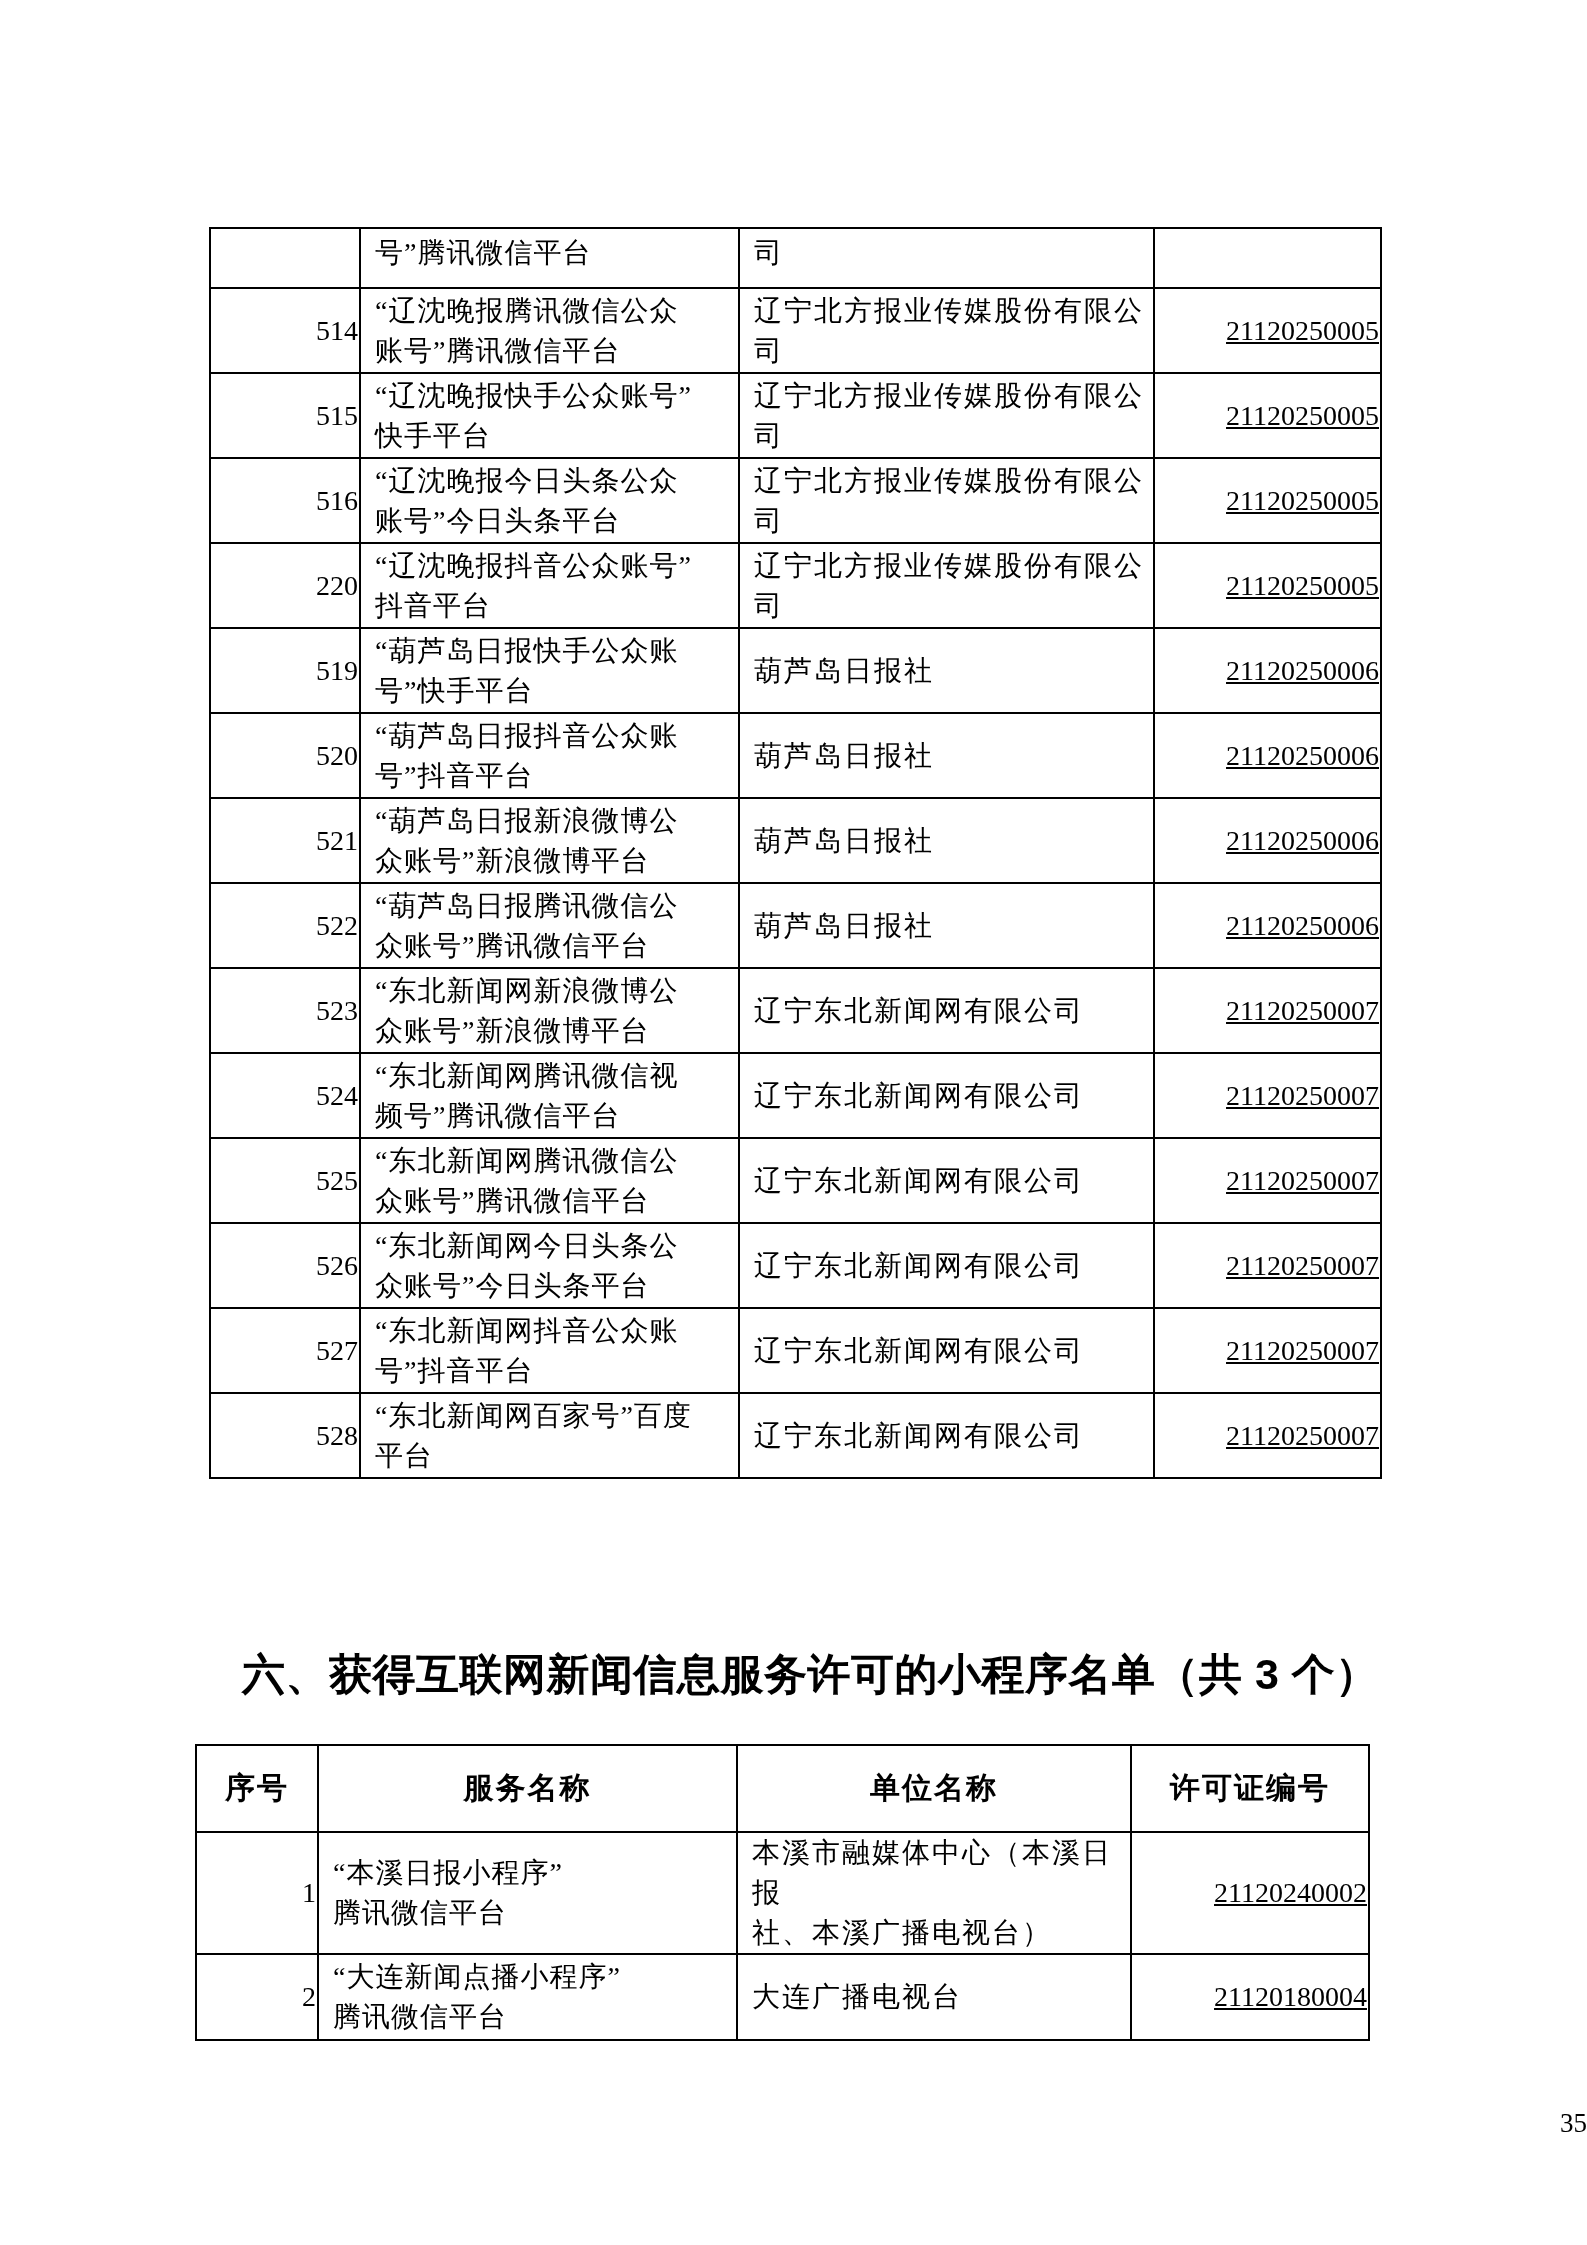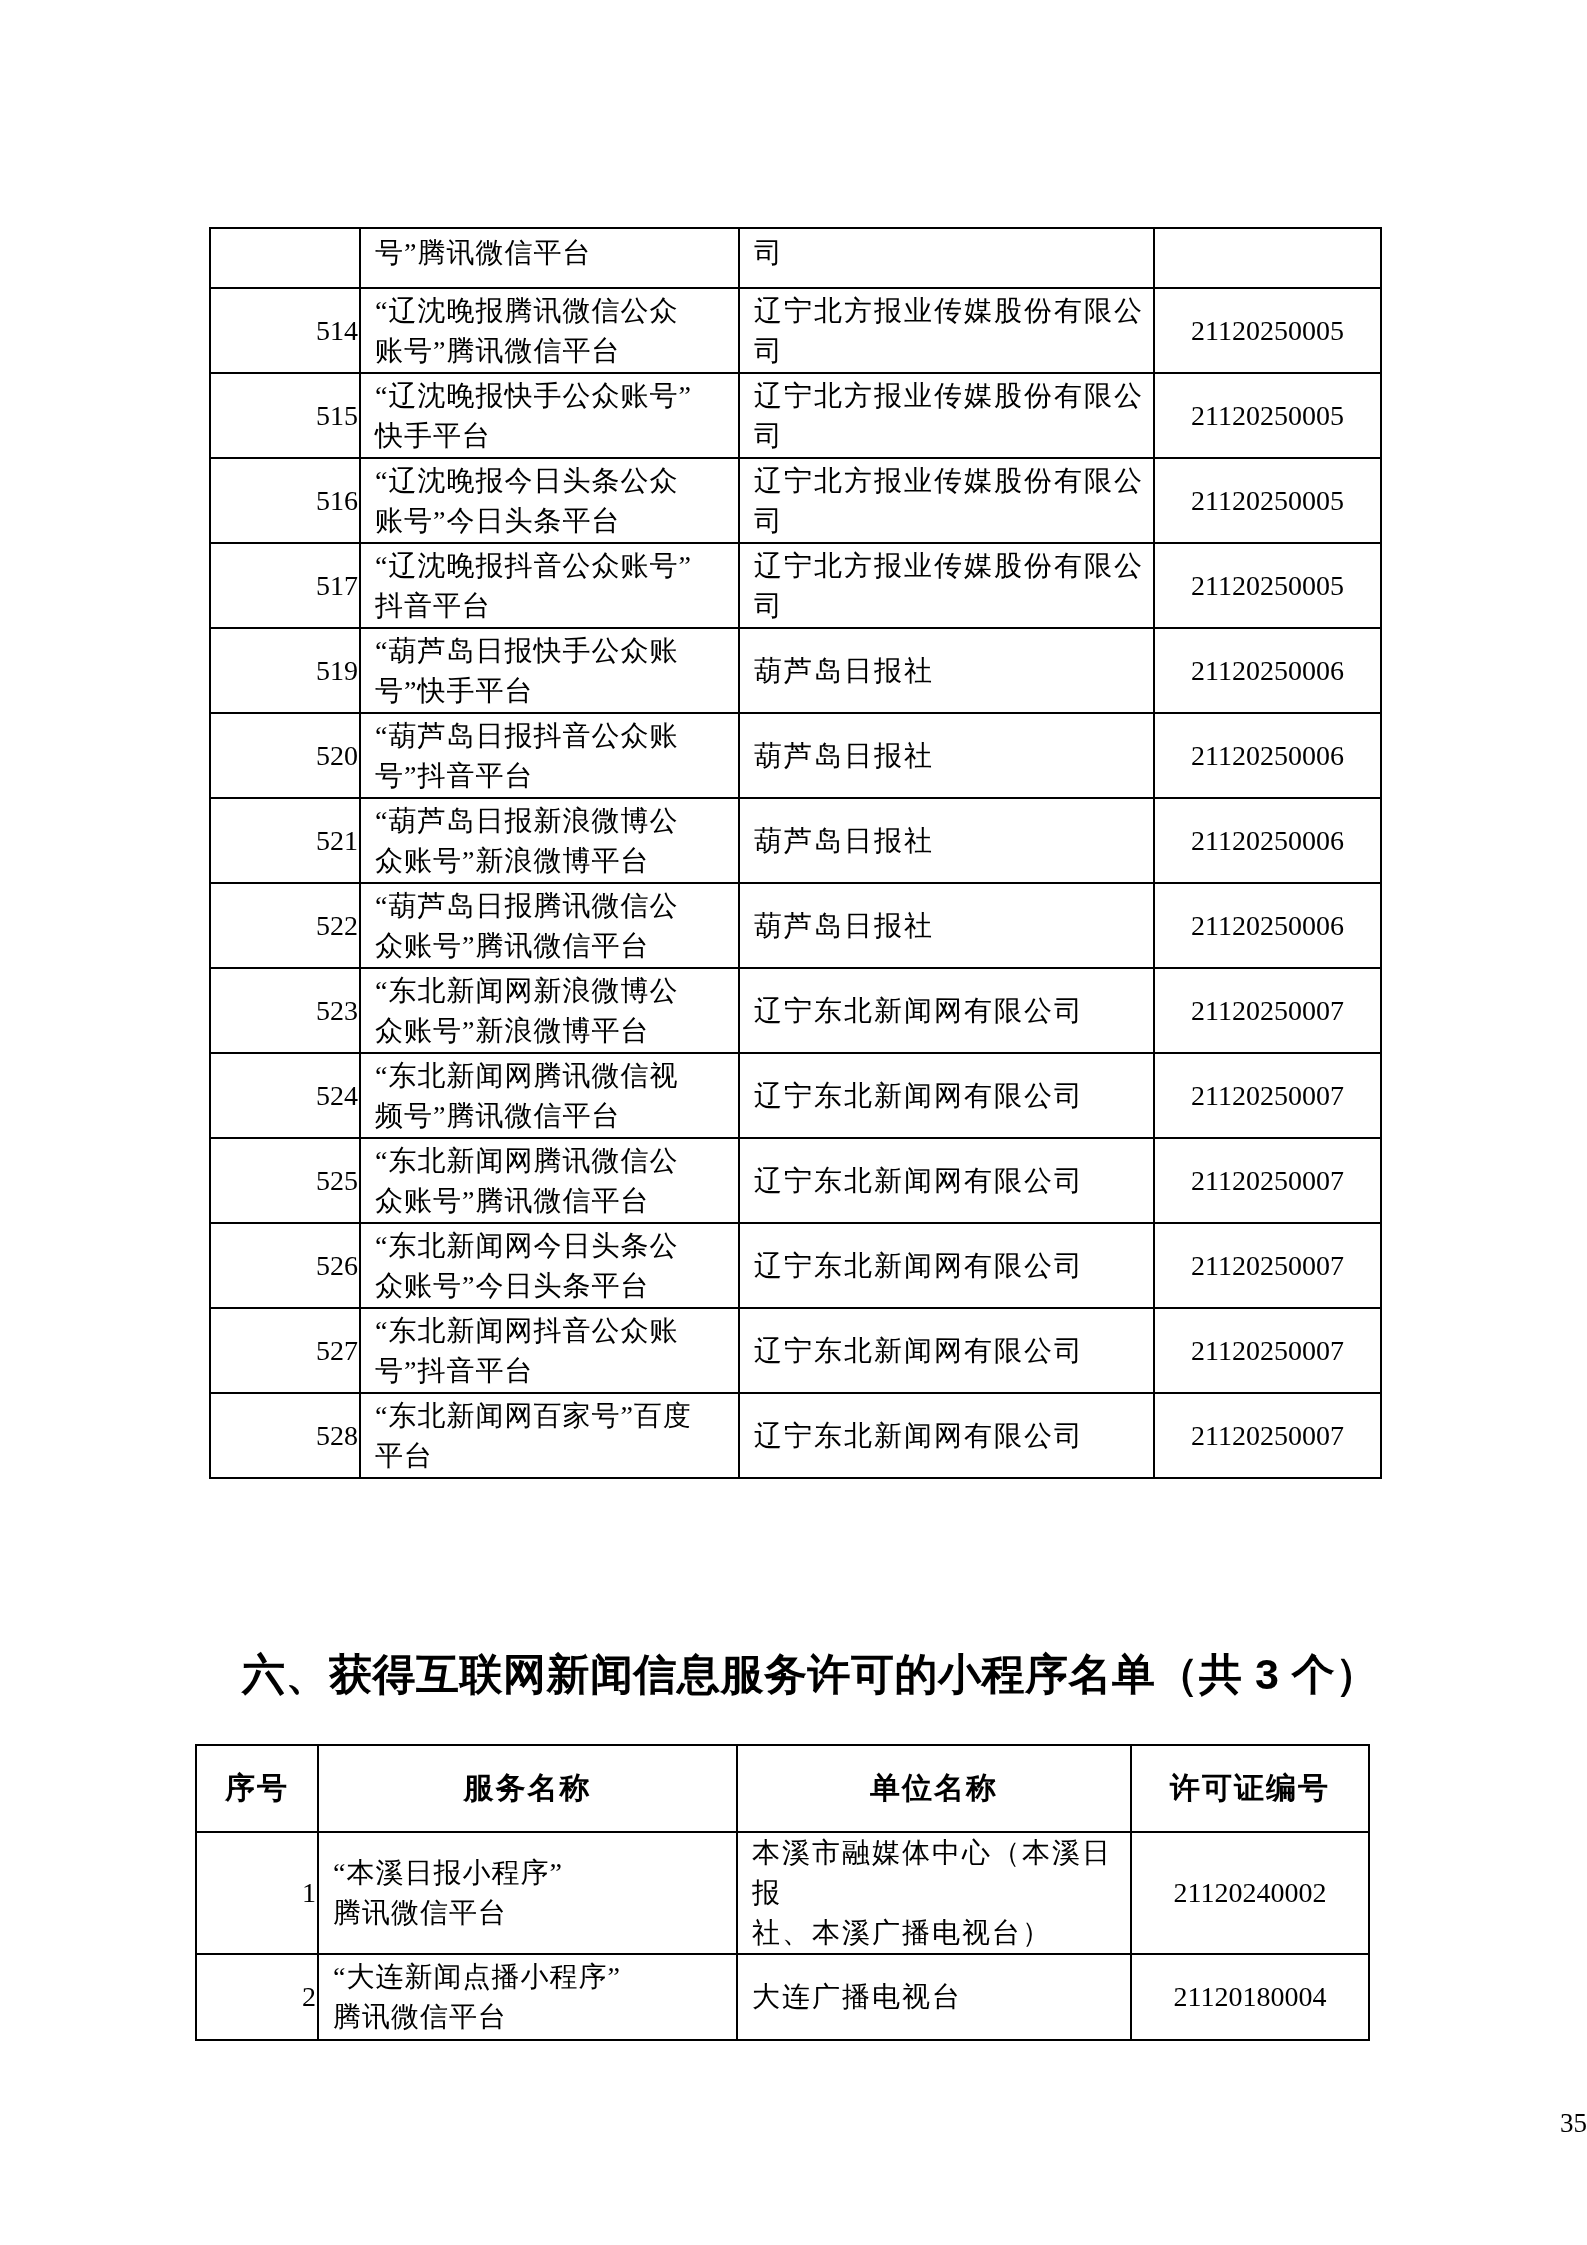--- a/index.html
+++ b/index.html
@@ -31,21 +31,21 @@
     text-align:center;
     vertical-align:middle;
     letter-spacing:2px;
     margin-left:16px;
   }
 
   td { font-size:28px; line-height:40px; vertical-align:middle; white-space:pre-line; }
   td.seq     { text-align:right; font-family:"Liberation Serif", serif; }
   td.service { text-align:left; padding:0 8px 0 14px; letter-spacing:1px; }
   td.org     { text-align:left; padding:0 8px 0 14px; letter-spacing:2px; }
-  td.license { text-align:center; letter-spacing:0; font-family:"Liberation Serif", serif; }
+  td.license { text-align:right; letter-spacing:0; font-family:"Liberation Serif", serif;text-decoration:underline; }
 
   .section-heading {
     position:absolute;
     left:242px; top:1648px;
     width:1200px;
     margin:0;
     font-family:"Liberation Sans", sans-serif;
     font-weight:700;
     font-size:43px;
     line-height:52px;
@@ -99,21 +99,21 @@
         </tr>
         <tr>
           <td class="seq">516</td>
           <td class="service">“辽沈晚报今日头条公众
 账号”今日头条平台</td>
           <td class="org">辽宁北方报业传媒股份有限公
 司</td>
           <td class="license">21120250005</td>
         </tr>
         <tr>
-          <td class="seq">517</td>
+          <td class="seq">220</td>
           <td class="service">“辽沈晚报抖音公众账号”
 抖音平台</td>
           <td class="org">辽宁北方报业传媒股份有限公
 司</td>
           <td class="license">21120250005</td>
         </tr>
         <tr>
           <td class="seq">519</td>
           <td class="service">“葫芦岛日报快手公众账
 号”快手平台</td>

